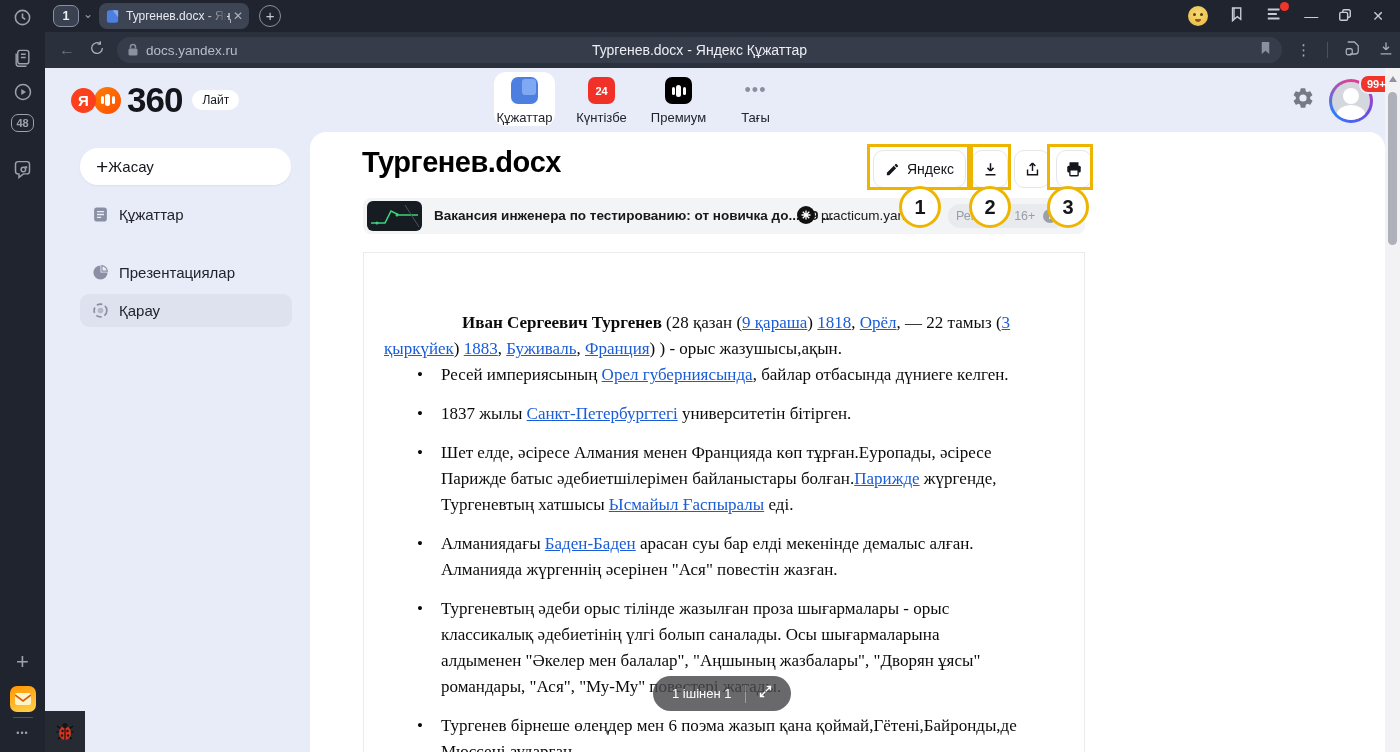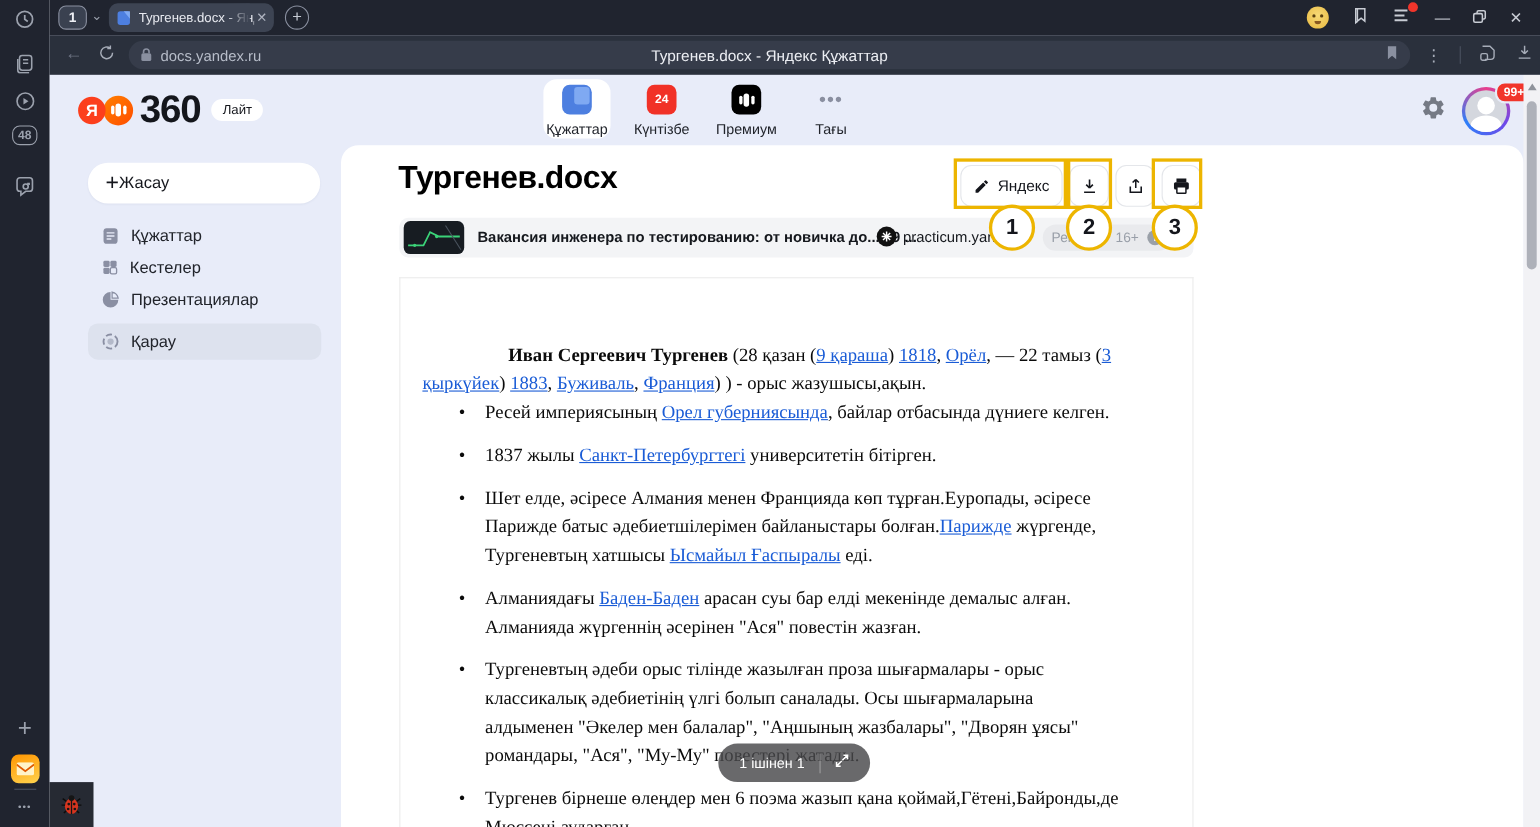--- a/index.html
+++ b/index.html
@@ -292,31 +292,20 @@
 
     <div class="sitem" style="top:131px">
       <span class="sic">
         <svg width="17" height="17" viewBox="0 0 24 24" fill="currentColor">
             <rect x="3" y="2" width="18" height="20" rx="4"></rect>
             <path d="M7 8h10M7 12h10M7 16h6" stroke="#E8ECF9" stroke-width="1.8"></path>
           </svg>
       </span>
       <span class="slabel">Құжаттар</span>
     </div>
-    <div class="sitem" style="top:160px">
-      <span class="sic">
-        <svg width="16" height="16" viewBox="0 0 24 24" fill="currentColor">
-            <rect x="3" y="3" width="8.5" height="8.5" rx="2"></rect>
-            <rect x="12.5" y="3" width="8.5" height="8.5" rx="2"></rect>
-            <rect x="3" y="12.5" width="8.5" height="8.5" rx="2"></rect>
-            <rect x="12.5" y="12.5" width="8.5" height="8.5" rx="2" fill="none" stroke="currentColor" stroke-width="1.8"></rect>
-          </svg>
-      </span>
-      <span class="slabel">Кестелер</span>
-    </div>
     <div class="sitem active" style="top:226px;height:33px">
       <span class="sic">
         <svg width="17" height="17" viewBox="0 0 24 24" fill="none" stroke="currentColor" stroke-width="2.4">
             <circle cx="12" cy="12" r="9" stroke-dasharray="8 4"></circle>
             <circle cx="12" cy="12" r="4" fill="currentColor" stroke="none" opacity=".5"></circle>
           </svg>
       </span>
       <span class="slabel">Қарау</span>
     </div>
     <div class="sitem" style="top:189px">

